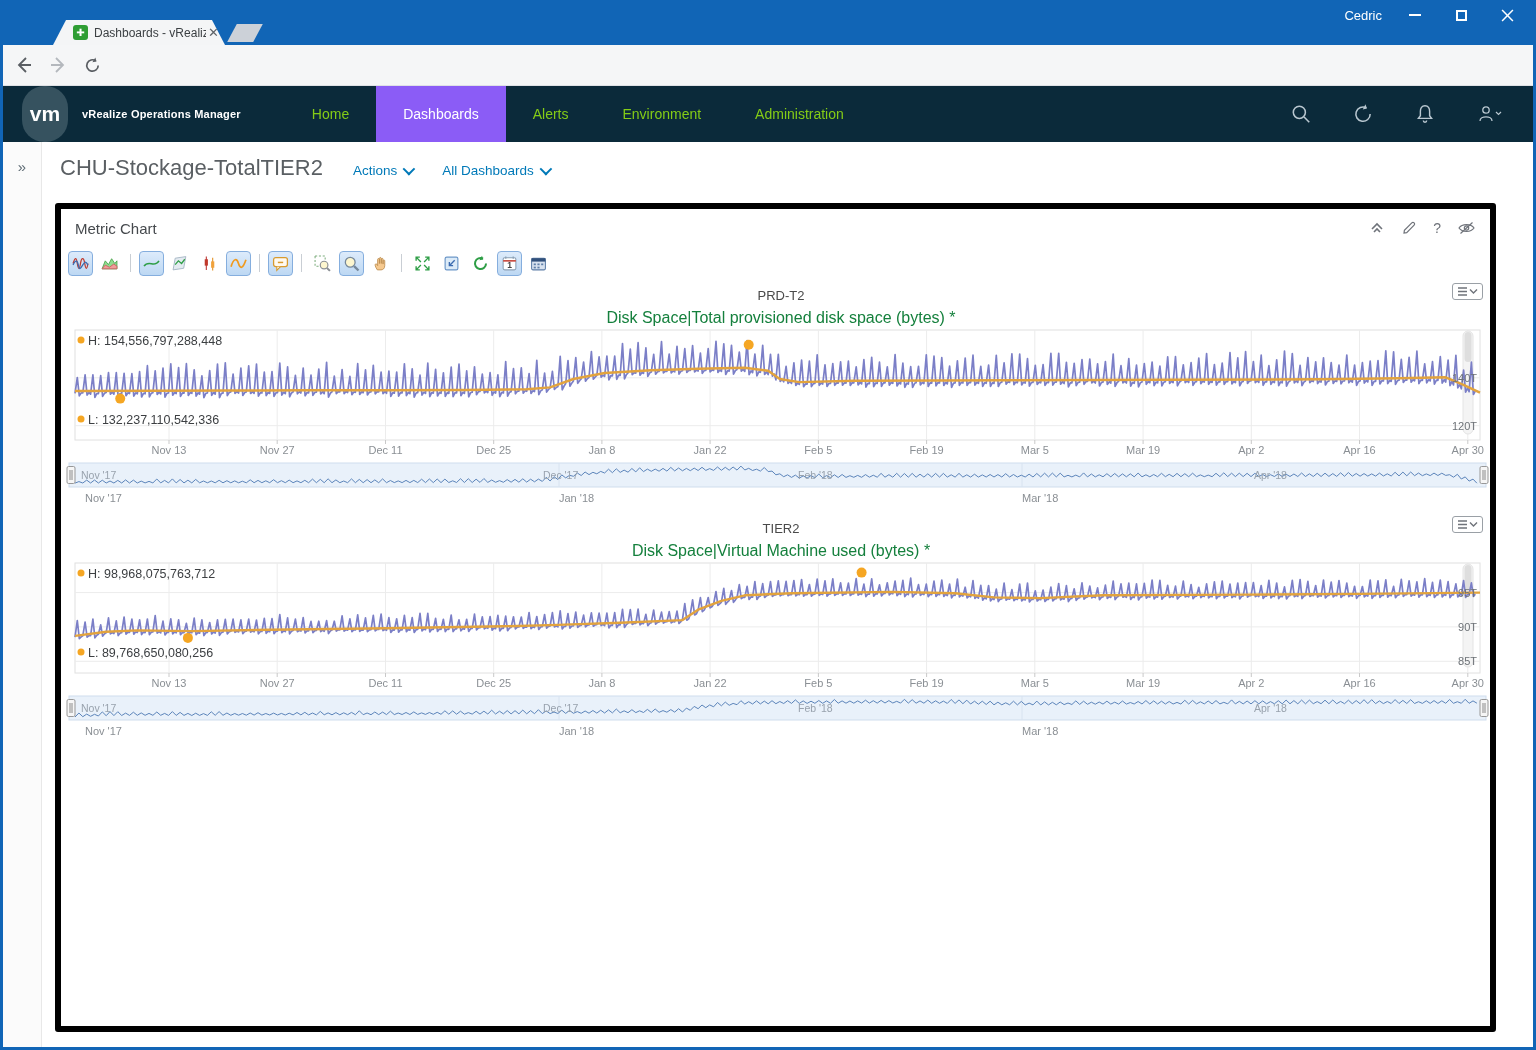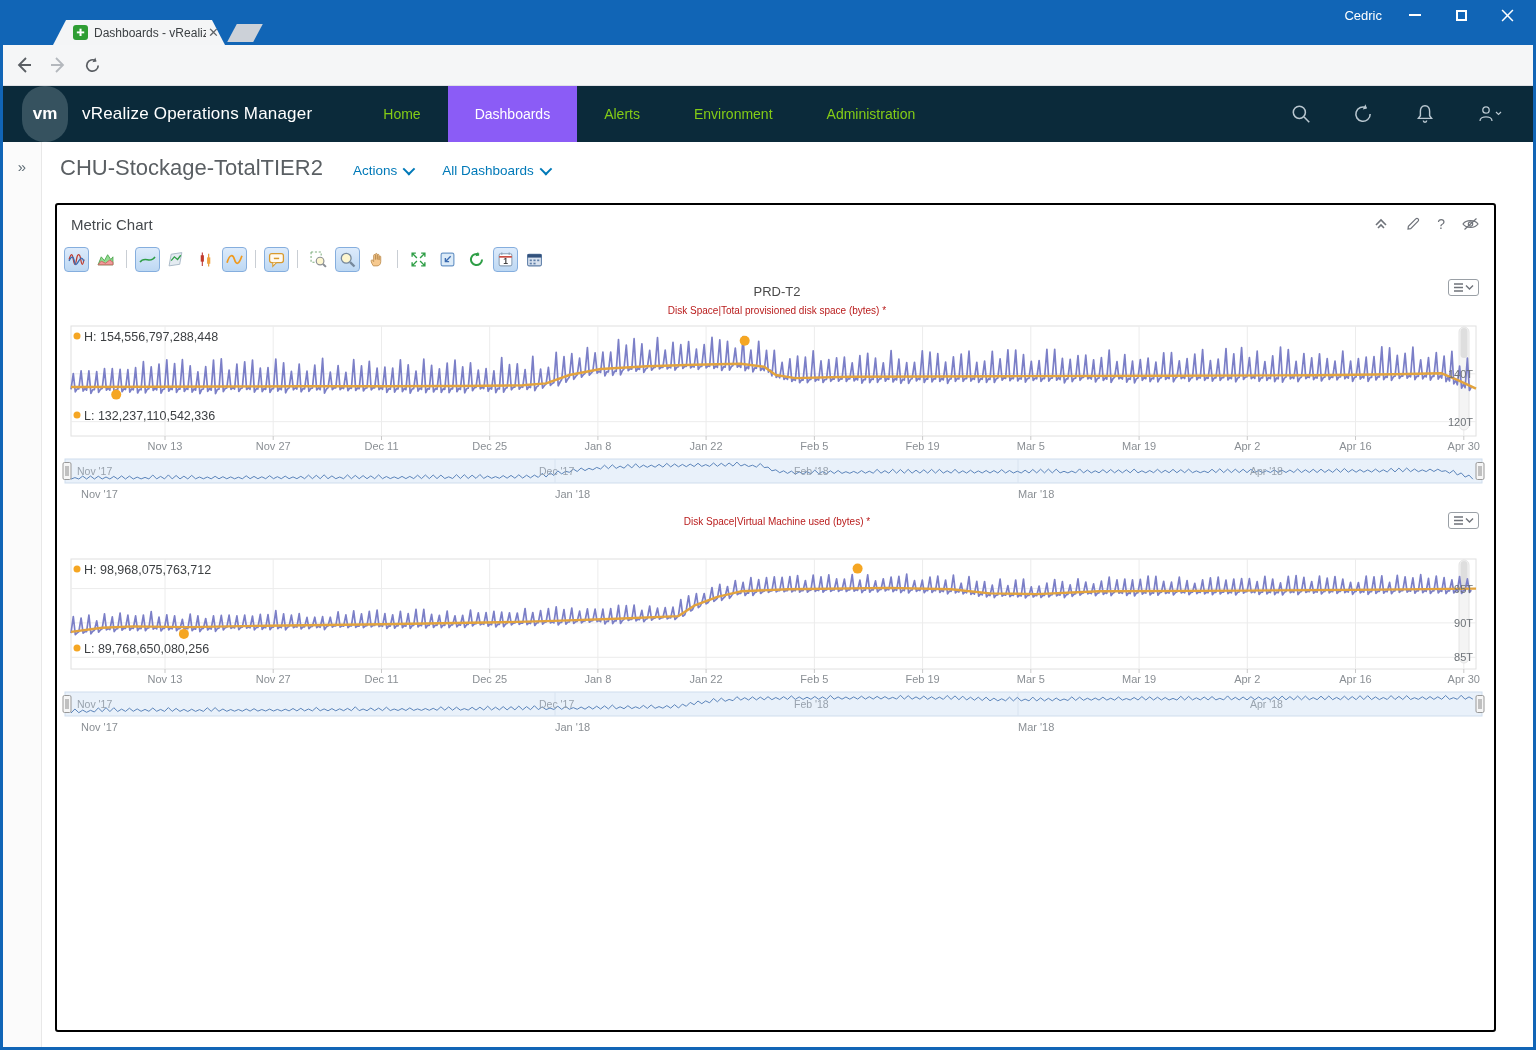--- a/index.html
+++ b/index.html
@@ -37,48 +37,48 @@
   .ext{width:20px;height:20px;display:flex;align-items:center;justify-content:center;position:relative;}
   .ext-gray{width:16px;height:16px;border-radius:8px;background:linear-gradient(#b9bdc2,#8f9499);}
   .ext-dl{width:17px;height:17px;border-radius:3px;background:#3c5a96;color:#fff;font-size:11px;display:flex;align-items:center;justify-content:center;}
   .ext-red{width:18px;height:18px;border-radius:9px;background:#d93a32;color:#fff;font-size:9px;display:flex;align-items:center;justify-content:center;}
   .ext-in{width:18px;height:18px;border-radius:3px;background:#0a66c2;color:#fff;font-size:11px;font-weight:bold;display:flex;align-items:center;justify-content:center;}
   .badge{position:absolute;right:-5px;bottom:-4px;background:#e94235;color:#fff;font-size:9px;width:11px;height:11px;
          display:flex;align-items:center;justify-content:center;border-radius:2px;}
   .ext-ip{font-size:10px;font-weight:bold;color:#555;}
   
   .appbar{position:absolute;top:86px;left:0;right:0;height:56px;background:#0b2a3a;display:flex;align-items:stretch;z-index:5;}
-  .vm-logo{width:46px;margin-left:22px;background:#36525f;color:#fff;font-size:17px;font-weight:bold;
+  .vm-logo{width:46px;margin-left:22px;background:#36525f;color:#fff;font-size:21px;font-weight:bold;
            display:flex;align-items:center;justify-content:center;align-self:stretch;border-radius:22px;}
-  .product{color:#fff;font-size:17px;font-weight:400;margin:0 44px 0 14px;align-self:center;letter-spacing:.2px;}
+  .product{color:#fff;font-size:11px;font-weight:700;margin:0 44px 0 14px;align-self:center;letter-spacing:.2px;}
   .navitem{display:flex;align-items:center;padding:0 27px;color:#84cc16;font-size:14px;cursor:pointer;}
   .navitem.active{background:#8b5cf6;color:#fff;}
   .appbar-icons{margin-left:auto;display:flex;align-items:center;gap:40px;margin-right:34px;}
   
   .content{position:absolute;top:142px;left:0;right:0;bottom:0;background:#fff;}
   .rail{position:absolute;left:3px;top:0;bottom:0;width:38px;background:#fbfbfb;border-right:1px solid #e8e8e8;}
   .expand-btn{display:block;margin:16px auto 0;color:#5f6c75;font-size:15px;text-align:center;}
   .page-head{position:absolute;left:60px;top:13px;display:flex;align-items:baseline;gap:30px;}
   .page-title{font-size:22px;color:#5a5f63;font-weight:300;}
   .blue-link{color:#0079b8;font-size:13.5px;display:flex;align-items:center;gap:6px;cursor:pointer;}
   .chev{width:7px;height:7px;border-right:2px solid #0079b8;border-bottom:2px solid #0079b8;transform:rotate(45deg) translateY(-2px);display:inline-block;}
   
-  .panel{position:absolute;left:55px;top:61px;width:1441px;height:829px;border:2px solid #000000;border-radius:3px;background:#fff;box-sizing:border-box;}
+  .panel{position:absolute;left:55px;top:61px;width:1441px;height:829px;border:6px solid #000000;border-radius:3px;background:#fff;box-sizing:border-box;}
   .panel-head{height:38px;display:flex;align-items:center;padding:0 14px;}
   .panel-title{font-size:15px;color:#464a4e;}
   .panel-icons{margin-left:auto;display:flex;gap:16px;align-items:center;color:#6f737a;}
   .toolbar{display:flex;align-items:center;padding:0 0 0 5px;height:32px;}
   .tb-btn{width:25px;height:25px;border:1px solid transparent;border-radius:4px;background:transparent;
           display:flex;align-items:center;justify-content:center;padding:0;margin:0 2px;cursor:pointer;}
   .tb-btn.sel{background:linear-gradient(#ddebfb,#bdd8f3);border-color:#85aede;}
   .tb-sep{width:1px;height:18px;background:#c9ced4;margin:0 6px;}
   .chart-block{position:absolute;left:4px;width:1432px;}
   .chart-head{text-align:center;position:relative;height:44px;}
   .chart-title{font-size:13px;color:#4a4a4a;padding-top:7px;}
-  .chart-sub{font-size:10px;color:#b91c1c;padding-top:6px;}
+  .chart-sub{font-size:16px;color:#15803d;padding-top:6px;}
   .chart-menu-btn{position:absolute;right:14px;top:2px;width:31px;height:17px;border:1px solid #9aa0a6;border-radius:3px;
                   background:#fff;display:flex;align-items:center;justify-content:center;padding:0;cursor:pointer;}
   svg{font-family:"Liberation Sans","DejaVu Sans",sans-serif;}
   svg.chart{display:block;}
   .xtick{font-size:11px;fill:#8a8f94;text-anchor:middle;}
   .ytick{font-size:11px;fill:#6d7277;text-anchor:end;}
   .hl{font-size:12.5px;fill:#3c3f42;}
   .navlbl-in{font-size:10.5px;fill:#98a2ad;}
   .navlbl{font-size:11px;fill:#8a8f94;}
 </style>
@@ -436,20 +436,21 @@
           <g>
             <rect x="1415" y="141.5" width="8" height="17" rx="1.5" fill="#f6f6f6" stroke="#989898"></rect>
             <line x1="1418" y1="145" x2="1418" y2="155" stroke="#8a8a8a"></line>
             <line x1="1420" y1="145" x2="1420" y2="155" stroke="#8a8a8a"></line>
           </g>
         </svg>
     </div>
 
     <div class="chart-block" style="top:305px">
       <div class="chart-head">
+        <div class="chart-title">TIER2</div>
         <div class="chart-sub">Disk Space|Virtual Machine used (bytes) *</div>
         <button class="chart-menu-btn">
           <svg width="22" height="11" viewBox="0 0 22 11">
               <path d="M1 2 H10 M1 5.5 H10 M1 9 H10" stroke="#6f737a" stroke-width="1.4"></path>
               <path d="M13 3.5 L16.5 7 20 3.5" fill="none" stroke="#6f737a" stroke-width="1.4"></path>
             </svg>
         </button>
       </div>
       <svg class="chart" width="1432" height="186">
           <rect x="10" y="5" width="1405" height="110" fill="none" stroke="#e0e0e0"></rect>

